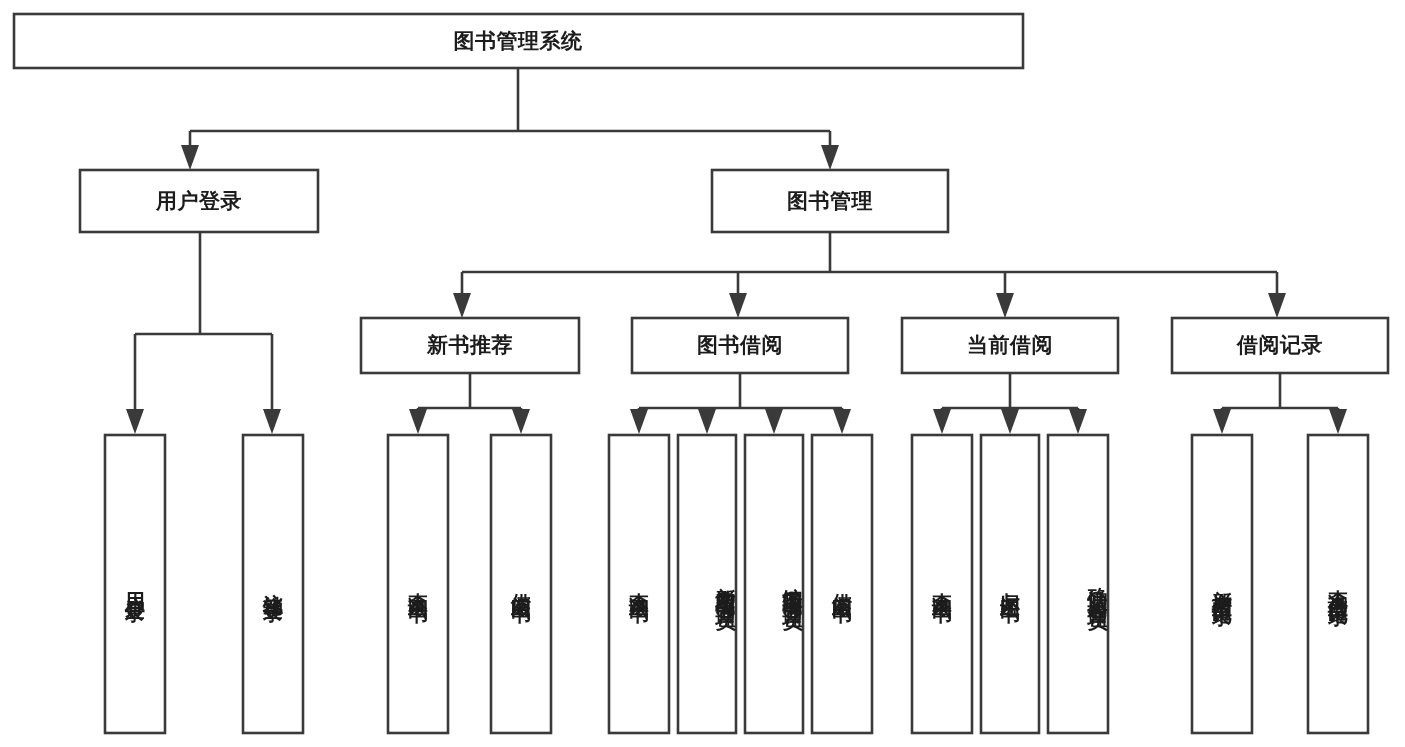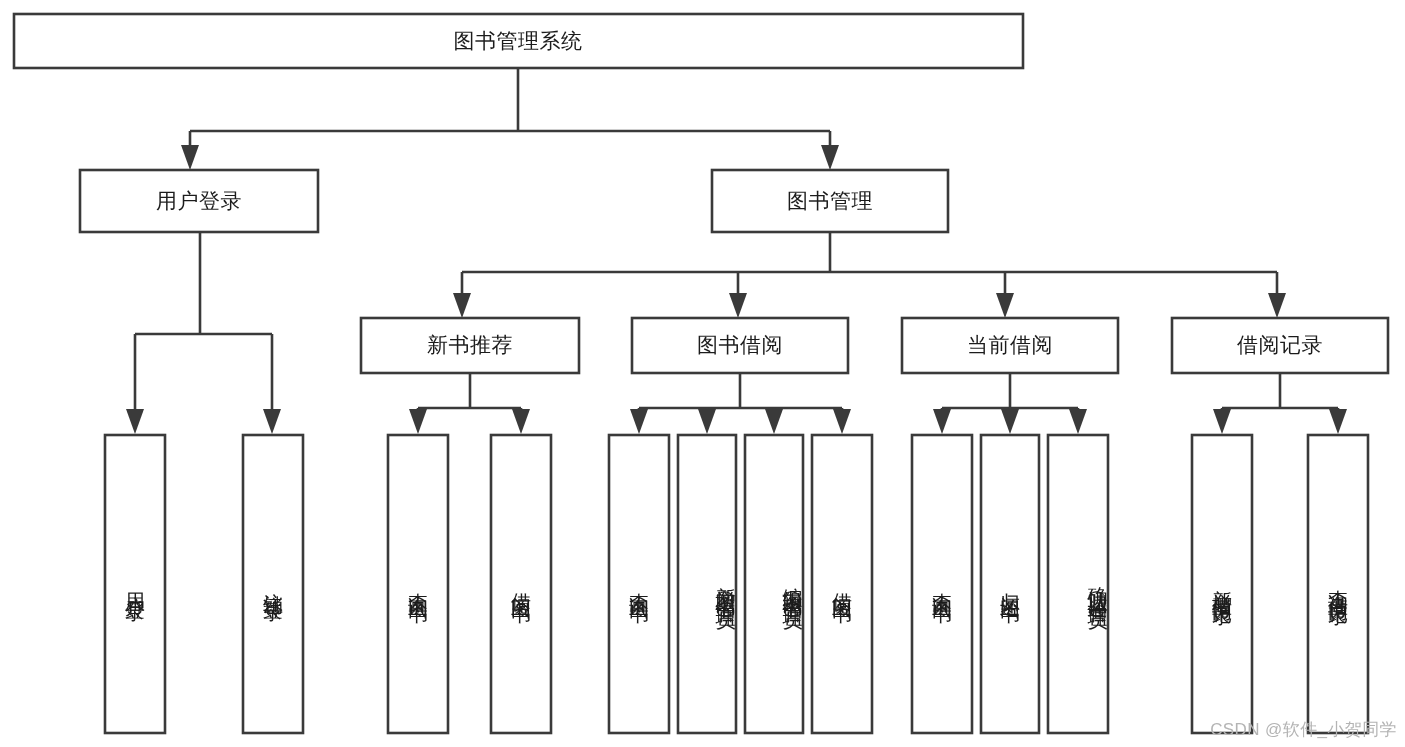--- a/index.html
+++ b/index.html
@@ -12,20 +12,21 @@
     height: 747px;
     font-family: "Liberation Sans", "DejaVu Sans", sans-serif;
     overflow: hidden;
     position: relative;
   }
   #diagram-root {
     position: relative;
     width: 1405px;
     height: 747px;
     background: #ffffff;
+    font-weight: bold;
   }
   svg#diagram-svg {
     position: absolute;
     top: 0;
     left: 0;
     width: 1405px;
     height: 747px;
     display: block;
   }
   .node-box {
@@ -227,15 +228,14 @@
   <div class="node-label-v" style="left:745px; top:441px; width:58px; height:292px; align-items:flex-start;">编辑图书（管理员）</div>
   <div class="node-label-v" style="left:812px; top:435px; width:60px; height:298px;">借阅图书</div>
 
   <div class="node-label-v" style="left:912px; top:435px; width:60px; height:298px;">查询图书</div>
   <div class="node-label-v" style="left:981px; top:435px; width:58px; height:298px;">归还图书</div>
   <div class="node-label-v" style="left:1048px; top:441px; width:60px; height:292px; align-items:flex-start;">确认归还（管理员）</div>
 
   <div class="node-label-v" style="left:1192px; top:435px; width:60px; height:298px;">新增借阅记录</div>
   <div class="node-label-v" style="left:1308px; top:435px; width:60px; height:298px;">查询借阅记录</div>
 
-  <div class="watermark">CSDN @软件_小贺同学</div>
 
 </div>
 
 </body></html>

